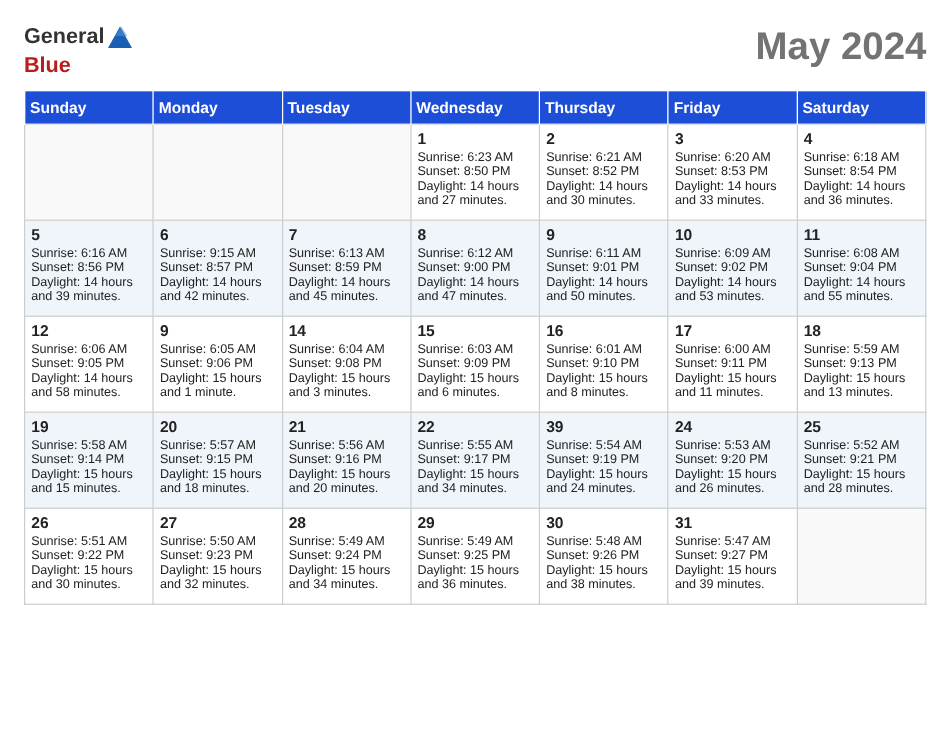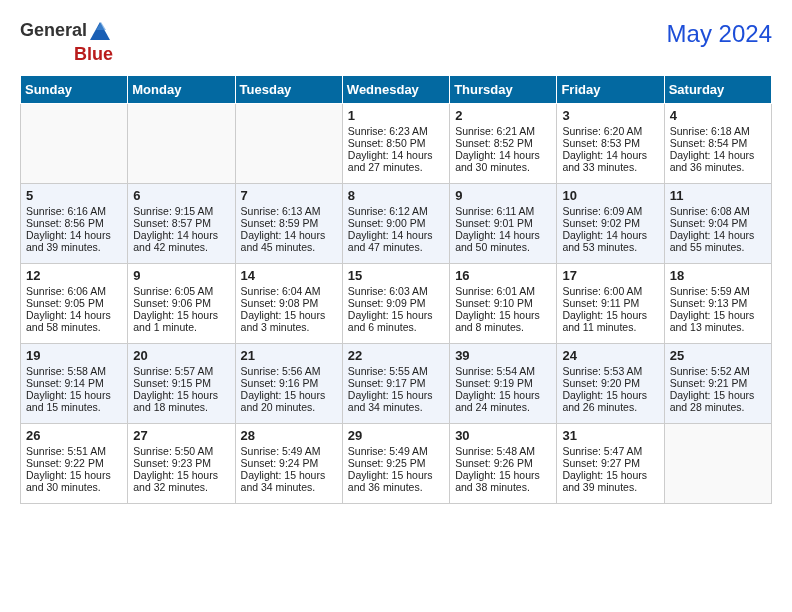--- a/index.html
+++ b/index.html
@@ -12,46 +12,45 @@
     }
     .header {
       display: flex;
       justify-content: space-between;
       align-items: flex-start;
       margin-bottom: 10px;
     }
     .logo {
       display: flex;
       align-items: center;
-      text-align: right;
     }
     .logo-icon {
       width: 24px;
       height: 24px;
       margin-left: 2px;
     }
     .title-area {
       text-align: right;
     }
     .month-title {
-      font-size: 24px;
-      font-weight: normal;
-      color: #1d4ed8;
+      font-size: 32px;
+      font-weight: bold;
+      color: #737373;
     }
     .location {
       font-size: 16px;
       color: #555;
     }
     table {
       width: 100%;
       border-collapse: collapse;
       table-layout: fixed;
     }
     th {
-      background-color: #0369a1;
+      background-color: #1d4ed8;
       color: white;
       padding: 6px 4px;
       font-size: 13px;
       text-align: left;
       border: 1px solid #fff;
     }
     td {
       border: 1px solid #ccc;
       vertical-align: top;
       padding: 4px 5px;

